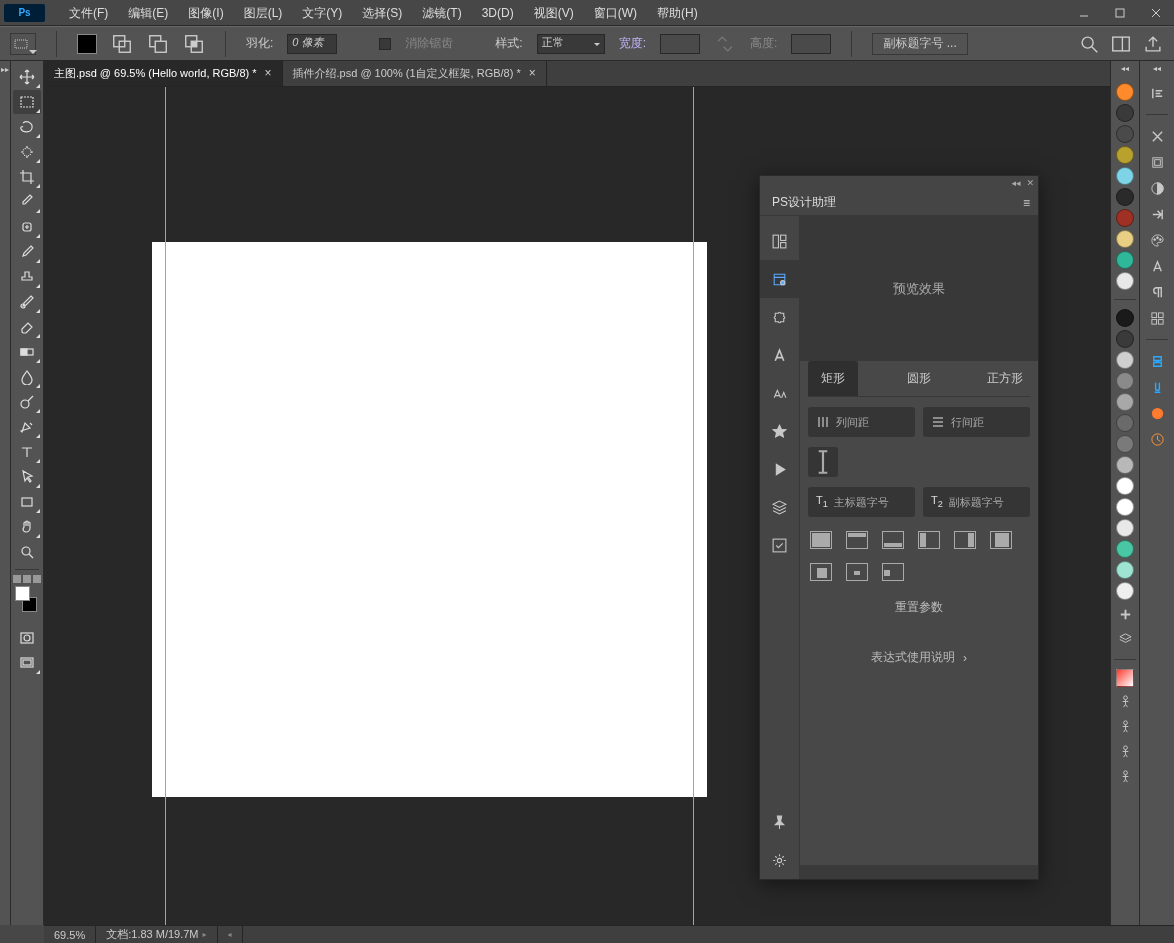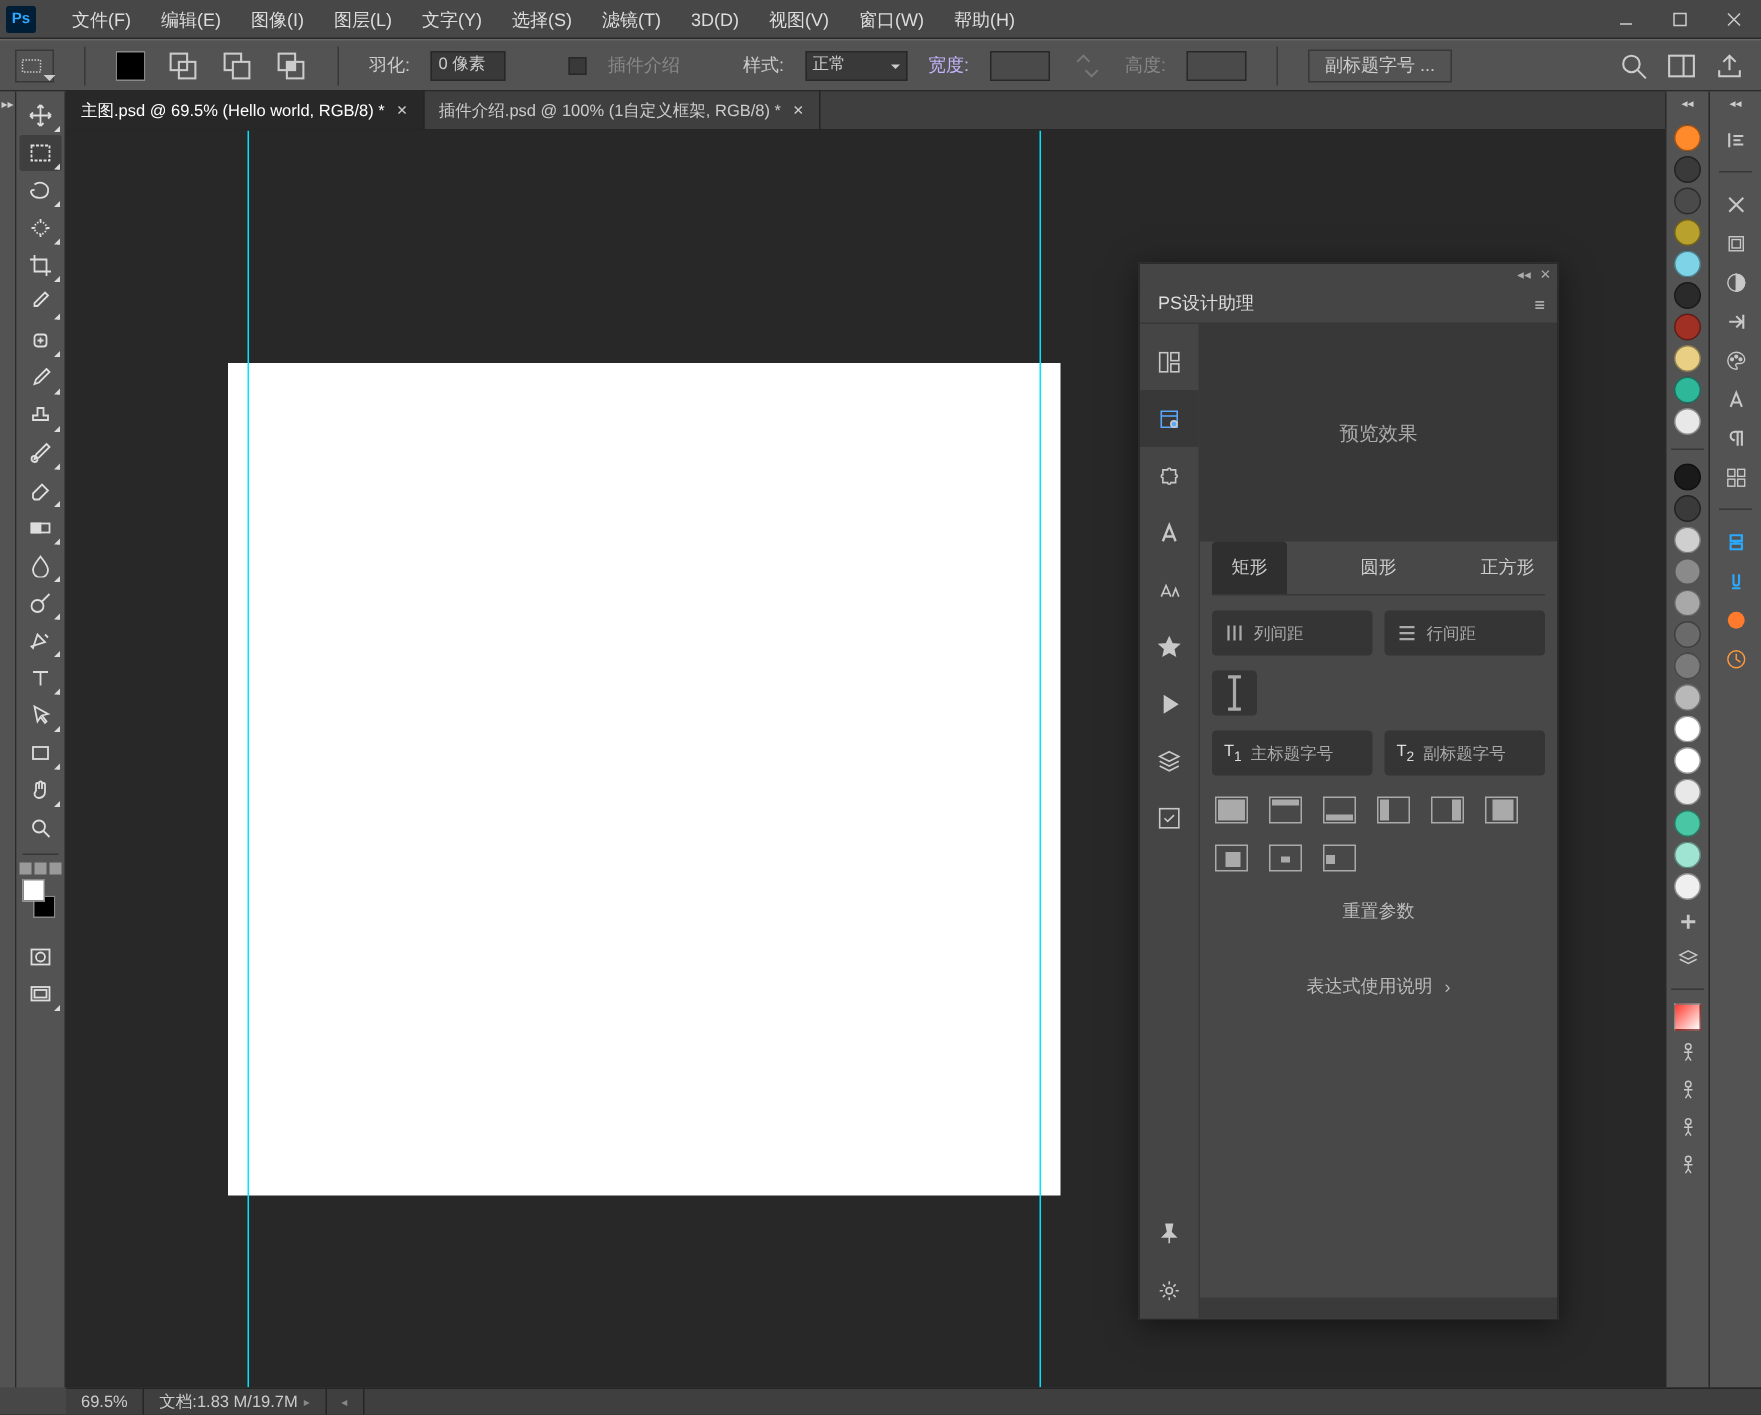--- a/index.html
+++ b/index.html
@@ -1,33 +1,33 @@
 <!DOCTYPE html>
 <html><head>
 <meta charset="utf-8">
 <style>
 * { margin:0; padding:0; box-sizing:border-box; font-family:"Microsoft YaHei",sans-serif; user-select:none; }
 body { width:1174px; height:943px; background:#474747; color:#ccc; font-size:12px; overflow:hidden; position:relative; }
 
 
 .menubar { height:26px; background:#474747; display:flex; align-items:center; padding-left:4px; border-bottom:1px solid #2a2a2a; }
-.ps-logo { width:20px; height:18px; background:#001e36; color:#31a8ff; font-size:10px; font-weight:bold; display:flex; align-items:center; justify-content:center; margin-right:14px; border-radius:2px; }
+.ps-logo { width:41px; height:18px; background:#001e36; color:#31a8ff; font-size:10px; font-weight:bold; display:flex; align-items:center; justify-content:center; margin-right:14px; border-radius:2px; }
 .menu-item { padding:0 10px; color:#ddd; font-size:12px; line-height:26px; }
 .window-controls { position:absolute; right:0; top:0; display:flex; }
 .win-btn { width:36px; height:26px; display:flex; align-items:center; justify-content:center; color:#ccc; }
 .win-btn svg { width:12px; height:12px; }
 
 
 .options-bar { height:35px; background:#535353; border-top:1px solid #666; border-bottom:1px solid #2a2a2a; display:flex; align-items:center; padding:0 10px; gap:14px; }
 .opt-sep { width:1px; height:26px; background:#383838; margin:0 6px; }
 .tool-preset { width:26px; height:22px; background:#535353; border:1px solid #383838; position:relative; }
 .tool-preset::after { content:''; border:4px solid transparent; border-top-color:#ccc; position:absolute; right:-2px; bottom:-4px; }
 .swatch-box { width:20px; height:20px; border:1px solid #888; }
 .opt-label { color:#ccc; font-size:12px; }
-.opt-input { width:50px; height:20px; background:#393939; border:1px solid #282828; color:#ccc; padding:0 4px; font-size:11px; }
+.opt-input { width:50px; height:20px; background:#393939; border:1px solid #282828; color:#ccc; padding:0 4px; font-size:11px;font-style:italic; }
 .opt-check { width:12px; height:12px; background:#393939; border:1px solid #282828; }
 .opt-select { width:68px; height:20px; background:#393939; border:1px solid #282828; color:#ccc; font-size:11px; padding:0 4px; position:relative; }
 .opt-select::after { content:''; border:3px solid transparent; border-top-color:#ccc; position:absolute; right:4px; top:8px; }
 .opt-btn { width:22px; height:22px; display:flex; align-items:center; justify-content:center; }
 .opt-text-btn { padding:0 10px; height:22px; border:1px solid #383838; display:flex; align-items:center; }
 .options-right { margin-left:auto; display:flex; gap:10px; align-items:center; }
 
 
 .main { display:flex; height:calc(943px - 26px - 35px - 18px); }
 
@@ -166,21 +166,21 @@
         <rect x="2" y="2" width="8" height="8" stroke="#ccc" fill="none"></rect>
         <rect x="6" y="6" width="8" height="8" stroke="#ccc" fill="none"></rect>
         <rect x="6" y="6" width="4" height="4" fill="#ccc"></rect>
       </svg>
     </div>
   <div class="opt-sep"></div>
   <span class="opt-label">羽化:</span>
   <div class="opt-input">0 像素</div>
   <div style="width:14px"></div>
   <div class="opt-check"></div>
-  <span class="opt-label" style="color:#888">插件介绍</span>
+  <span class="opt-label" style="color:#888">消除锯齿</span>
   <div style="width:14px"></div>
   <span class="opt-label">样式:</span>
   <div class="opt-select">正常</div>
   <span class="opt-label" style="color:#c4b5fd">宽度:</span>
   <div class="opt-input" style="width:40px;background:#4a4a4a"></div>
   <div class="opt-btn">
       <svg viewBox="0 0 16 16">
         <path d="M3 6l3-3 3 3M13 10l-3 3-3-3" stroke="#777" fill="none"></path>
       </svg>
     </div>

